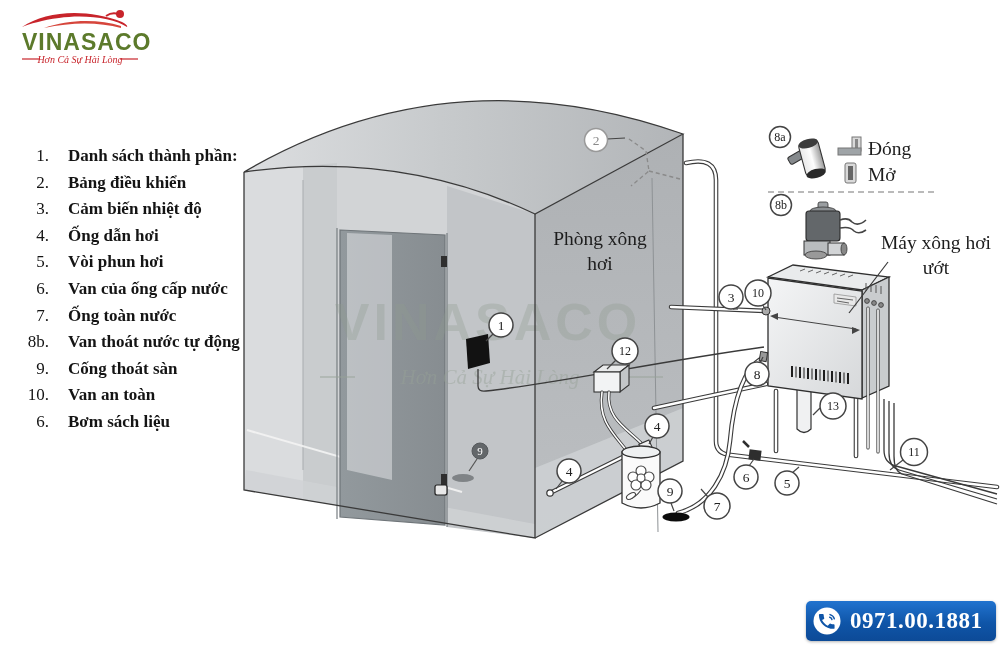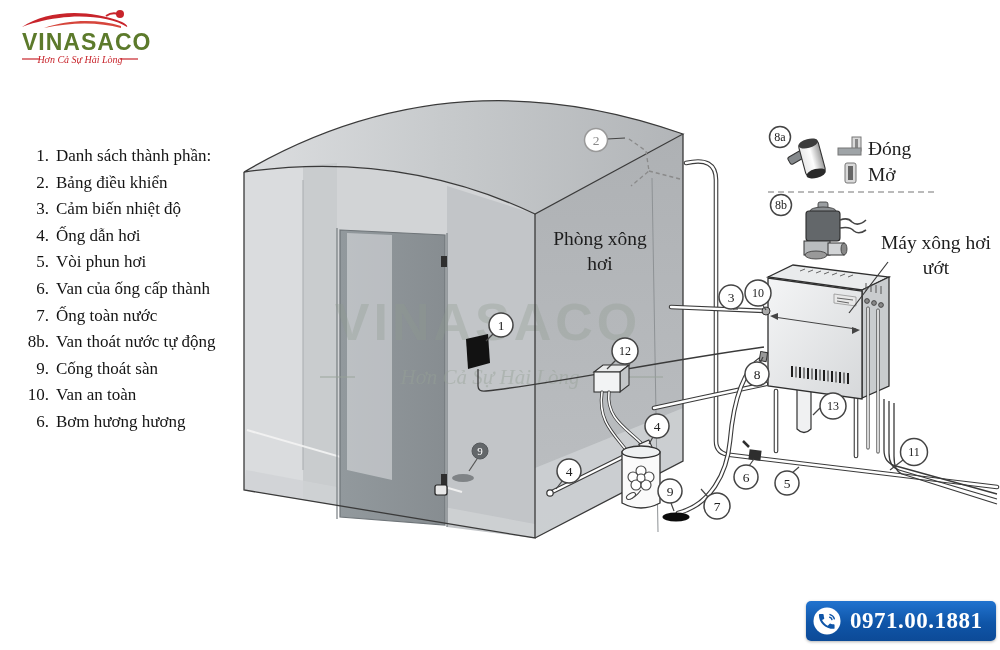--- a/index.html
+++ b/index.html
@@ -4,21 +4,21 @@
 <style>
   html,body { margin:0; padding:0; background:#fff; }
   .canvas { position:relative; width:1000px; height:650px; background:#fff; overflow:hidden;
             font-family:"Liberation Serif","DejaVu Serif",serif; }
   svg text { font-family:"Liberation Serif","DejaVu Serif",serif; }
 
   
   .parts-list { position:absolute; left:12px; top:143px; }
   .part-row { display:flex; line-height:26.6px; font-size:17px; color:#141414; white-space:nowrap; }
   .part-num { width:37px; text-align:right; }
-  .part-label { margin-left:7px; }
+  .part-label { margin-left:19px;font-weight:bold; }
 
   
   .logo { position:absolute; left:14px; top:6px; width:160px; height:60px; }
 
   
   .phone-badge { position:absolute; left:806px; top:601px; width:190px; height:40px; border-radius:5px;
                  background:linear-gradient(180deg,#2173cf 0%, #0f55a8 55%, #0c4a97 100%);
                  display:flex; align-items:center; box-shadow:0 1px 3px rgba(0,0,0,.3); cursor:pointer; }
   .phone-badge .num { color:#fff; font-weight:bold; font-size:23px; margin-left:8px; letter-spacing:.5px; }
   .phone-icon { margin-left:6px; width:30px; height:30px; display:block; }
@@ -414,41 +414,41 @@
     <div class="part-row">
         <span class="part-num">4.</span>
         <span class="part-label">Ống dẫn hơi</span>
       </div>
     <div class="part-row">
         <span class="part-num">5.</span>
         <span class="part-label">Vòi phun hơi</span>
       </div>
     <div class="part-row">
         <span class="part-num">6.</span>
-        <span class="part-label">Van của ống cấp thành</span>
+        <span class="part-label">Van của ống cấp nước</span>
       </div>
     <div class="part-row">
         <span class="part-num">7.</span>
         <span class="part-label">Ống toàn nước</span>
       </div>
     <div class="part-row">
         <span class="part-num">8b.</span>
         <span class="part-label">Van thoát nước tự động</span>
       </div>
     <div class="part-row">
         <span class="part-num">9.</span>
         <span class="part-label">Cống thoát sàn</span>
       </div>
     <div class="part-row">
         <span class="part-num">10.</span>
         <span class="part-label">Van an toàn</span>
       </div>
     <div class="part-row">
         <span class="part-num">6.</span>
-        <span class="part-label">Bơm hương hương</span>
+        <span class="part-label">Bơm sách liệu</span>
       </div>
   </div>
 
   <div class="phone-badge">
     <svg class="phone-icon" viewBox="0 0 30 30">
       <circle cx="15" cy="15" r="13.5" fill="#fff"></circle>
       <g transform="translate(4.3,4.6) scale(0.87)">
         <path fill="#0f55a8" d="M6.6,10.8c1.4,2.8,3.8,5.1,6.6,6.6l2.2-2.2c0.3-0.3,0.7-0.4,1-0.2 c1.1,0.4,2.3,0.6,3.6,0.6c0.6,0,1,0.4,1,1V20c0,0.6-0.4,1-1,1C10.1,21,3,13.9,3,5c0-0.6,0.4-1,1-1h3.5c0.6,0,1,0.4,1,1 c0,1.2,0.2,2.4,0.6,3.6c0.1,0.3,0,0.7-0.2,1L6.6,10.8z"></path>
         <path d="M15.8,4.6 a7,7 0 0 1 4.9,4.9 M15.4,7.6 a3.6,3.6 0 0 1 2.6,2.6" stroke="#0f55a8" stroke-width="1.7" fill="none" stroke-linecap="round"></path>
       </g>

